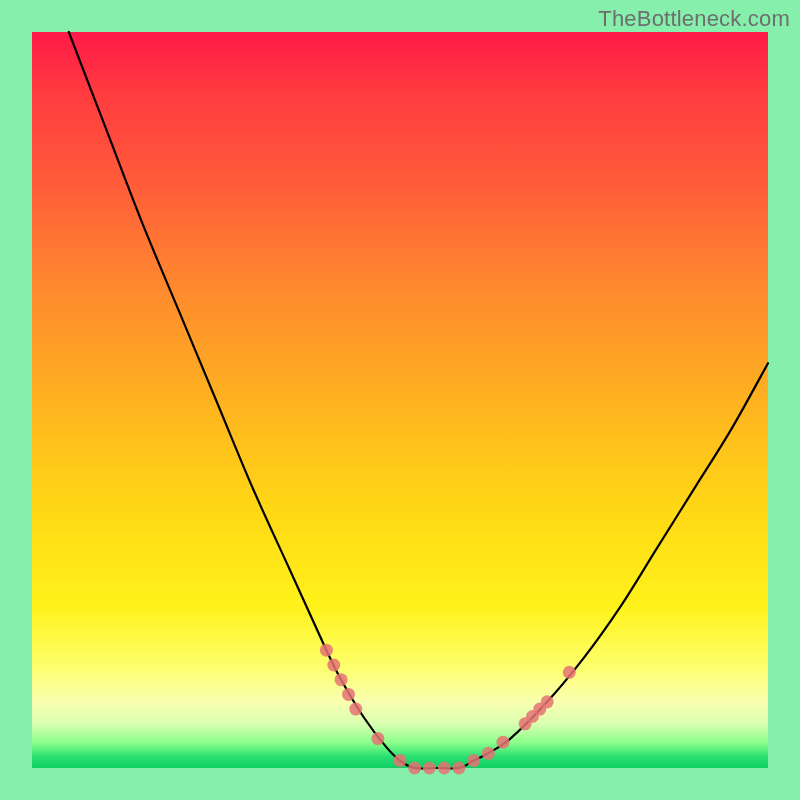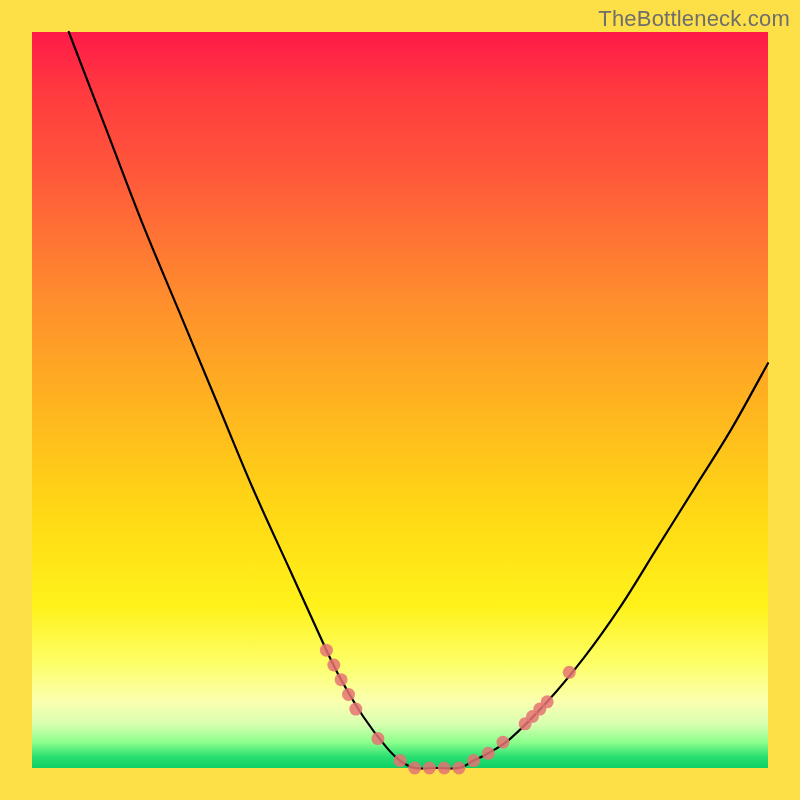--- a/index.html
+++ b/index.html
@@ -8,21 +8,21 @@
     width: 800px;
     height: 800px;
     overflow: hidden;
     background: #000;
     font-family: Arial, Helvetica, sans-serif;
   }
   .frame {
     position: relative;
     width: 800px;
     height: 800px;
-    background: #fde047;
+    background: #86efac;
   }
   .plot {
     position: absolute;
     left: 32px;
     top: 32px;
     width: 736px;
     height: 736px;
     
     background: linear-gradient(
       to bottom,

